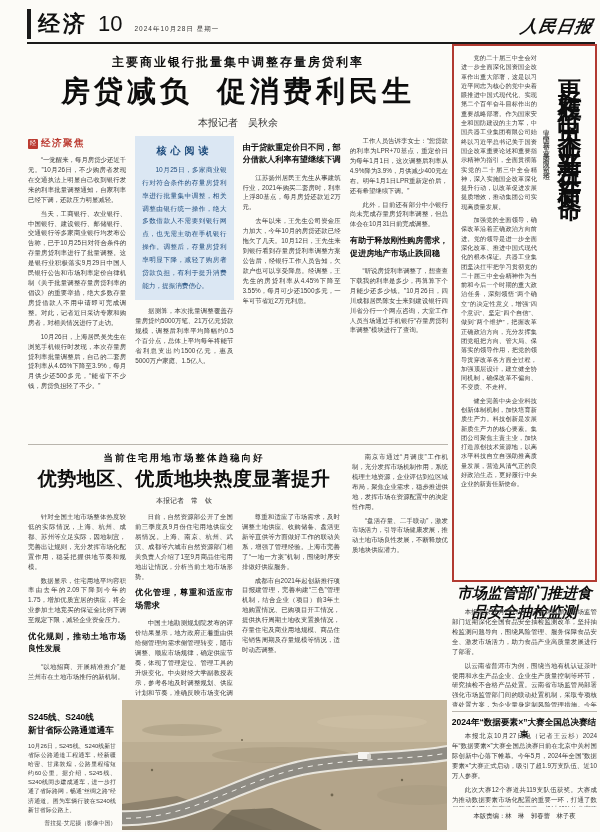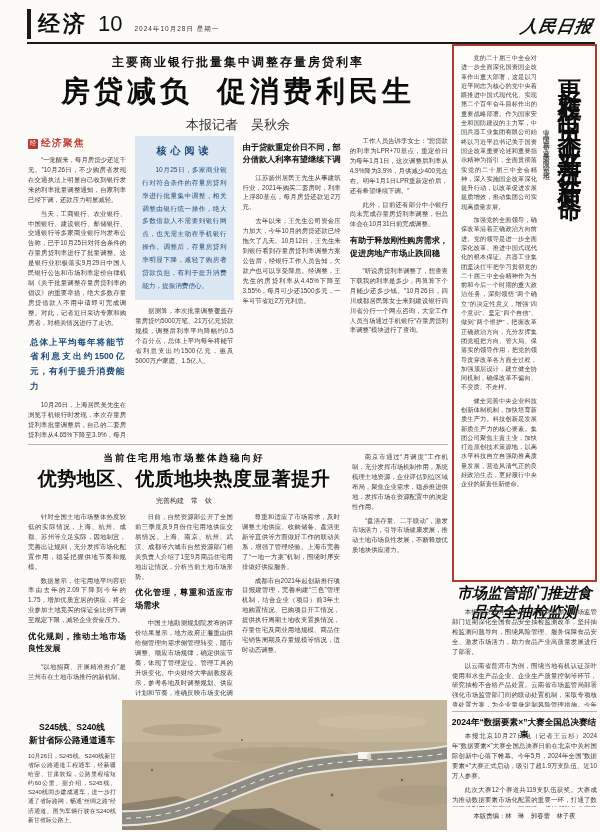--- a/index.html
+++ b/index.html
@@ -8,21 +8,21 @@
   
   .header{position:absolute;left:27px;top:8px;width:568px;height:34px;border-bottom:2.5px solid #1a1a1a;}
   .hdr-left{position:absolute;left:0;bottom:3px;display:flex;align-items:baseline;}
   .sec-name{font-size:22px;font-weight:900;letter-spacing:3px;border-left:4px solid #1a1a1a;padding-left:7px;color:#111;}
   .page-num{font-size:22px;font-weight:400;margin-left:10px;color:#111;}
   .date-line{font-size:6.5px;margin-left:12px;color:#333;letter-spacing:1px;}
   .masthead{position:absolute;right:2px;bottom:4px;font-family:"Liberation Serif",serif;font-style:italic;font-weight:bold;font-size:17px;transform:skewX(-10deg);color:#101010;letter-spacing:1px;}
   
   .kicker1{position:absolute;left:28px;top:54px;width:420px;text-align:center;font-size:12px;font-weight:bold;letter-spacing:2px;color:#111;}
   .headline1{position:absolute;left:28px;top:72px;width:420px;text-align:center;font-size:29px;font-weight:900;letter-spacing:4px;color:#0d0d0d;white-space:pre;}
-  .byline1{position:absolute;left:28px;top:116px;width:420px;text-align:center;font-size:13px;color:#333;font-family:"Liberation Serif",serif;}
+  .byline1{position:absolute;left:28px;top:116px;width:420px;text-align:center;font-size:10px;color:#333;font-family:"Liberation Serif",serif;}
   .cols1{position:absolute;left:28px;top:136px;width:420px;height:302px;display:flex;gap:9px;overflow:hidden;}
   .ncol{flex:1;overflow:hidden;}
   .bt{font-size:6.4px;line-height:1.55;text-align:justify;color:#3a3a3a;margin:0 0 4px 0;text-indent:2em;}
   .bt.noind{text-indent:0;}
   .badge{display:flex;align-items:center;gap:3px;margin:1px 0 5px 0;}
   .badge-icon{width:10px;height:10px;background:#bb3a30;color:#fff;font-size:6.5px;display:flex;align-items:center;justify-content:center;border-radius:1px;}
   .badge-label{color:#bb3a30;font-weight:700;font-size:9.5px;letter-spacing:1.5px;}
   .pull-quote{font-size:8.6px;line-height:1.7;font-weight:bold;color:#1d4b7c;text-align:justify;margin:7px 2px 7px 2px;}
   .core-box{background:#dbe7f3;padding:8px 7px;margin-bottom:6px;}
   .core-title{text-align:center;font-weight:900;font-size:10px;color:#1d4b7c;letter-spacing:4px;margin-bottom:6px;}
@@ -36,21 +36,21 @@
   .rb-head{writing-mode:vertical-rl;font-size:24px;font-weight:900;letter-spacing:9px;color:#0d0d0d;margin-left:3px;padding-top:8px;line-height:1.15;}
   
   .rule{position:absolute;background:#b9b5ad;height:1px;}
   .kicker2{position:absolute;left:28px;top:452px;width:312px;text-align:center;font-size:9.5px;font-weight:bold;letter-spacing:2px;color:#111;}
   .headline2{position:absolute;left:28px;top:466px;width:312px;text-align:center;font-size:19px;font-weight:900;letter-spacing:0.5px;color:#0d0d0d;}
   .byline2{position:absolute;left:28px;top:496px;width:312px;text-align:center;font-size:7px;color:#333;font-family:"Liberation Serif",serif;}
   .cols2{position:absolute;left:28px;top:512px;width:312px;height:184px;display:flex;gap:9px;overflow:hidden;}
   .col4{position:absolute;left:352px;top:452px;width:96px;height:244px;overflow:hidden;}
   
   .photo-cap{position:absolute;left:28px;top:701px;width:88px;height:126px;overflow:hidden;}
-  .photo-title{font-size:8.6px;font-weight:900;color:#0d0d0d;line-height:1.5;margin:20px 0 5px 0;text-align:center;}
+  .photo-title{font-size:8.6px;font-weight:900;color:#0d0d0d;line-height:1.5;margin:10px 0 5px 0;}
   .photo-cap .bt{font-size:5.9px;}
   .credit{font-size:5.8px;color:#444;text-align:right;margin-top:3px;}
   .photo{position:absolute;left:122px;top:700px;width:325px;height:130px;overflow:hidden;}
   
   .food-head{position:absolute;left:452px;top:584px;width:145px;text-align:center;font-size:15px;font-weight:900;color:#0d0d0d;letter-spacing:0;font-style:italic;}
   .food-body{position:absolute;left:452px;top:607px;width:145px;height:100px;overflow:hidden;}
   .data-head{position:absolute;left:450px;top:717px;width:148px;text-align:center;font-size:8.6px;font-weight:900;color:#0d0d0d;}
   .data-body{position:absolute;left:452px;top:731px;width:145px;height:76px;overflow:hidden;}
   .editors{position:absolute;left:452px;top:812px;width:145px;text-align:center;font-size:6.4px;color:#333;}
 </style>
@@ -73,21 +73,20 @@
   <div class="byline1">本报记者　吴秋余</div>
 
   <div class="cols1">
     <div class="ncol">
       <div class="badge">
         <span class="badge-icon">经</span>
         <span class="badge-label">经济聚焦</span>
       </div>
       <p class="bt">“一觉醒来，每月房贷少还近千元。”10月26日，不少购房者发现在交通执法上明显自己收到银行发来的利率批量调整通知，自家利率已经下调，还款压力明显减轻。</p>
       <p class="bt">当天，工商银行、农业银行、中国银行、建设银行、邮储银行、交通银行等多家商业银行均发布公告称，已于10月25日对符合条件的存量房贷利率进行了批量调整。这是银行业积极落实9月29日中国人民银行公告和市场利率定价自律机制《关于批量调整存量房贷利率的倡议》的重要举措，绝大多数存量房贷借款人不用申请即可完成调整。对此，记者近日采访专家和购房者，对相关情况进行了走访。</p>
-      <div class="pull-quote">总体上平均每年将能节省利息支出约1500亿元，有利于提升消费能力</div>
       <p class="bt">10月26日，上海居民吴先生在浏览手机银行时发现，本次存量房贷利率批量调整后，自己的二套房贷利率从4.65%下降至3.9%，每月月供少还500多元，“能省下不少钱，房贷负担轻了不少。”</p>
     </div>
     <div class="ncol">
       <div class="core-box">
         <div class="core-title">核心阅读</div>
         <p class="core-text">10月25日，多家商业银行对符合条件的存量房贷利率进行批量集中调整，相关调整由银行统一操作，绝大多数借款人不需要到银行网点，也无需主动在手机银行操作。调整后，存量房贷利率明显下降，减轻了购房者贷款负担，有利于提升消费能力，提振消费信心。</p>
       </div>
       <p class="bt">据测算，本次批量调整覆盖存量房贷约5000万笔、21万亿元贷款规模，调整后利率平均降幅约0.5个百分点，总体上平均每年将能节省利息支出约1500亿元，惠及5000万户家庭、1.5亿人。</p>
     </div>
     <div class="ncol">
@@ -111,21 +110,21 @@
     </div>
     <div class="rb-byline">中共中国兵器工业集团有限公司党组</div>
     <div class="rb-head">更好履行中央企业新责任新使命</div>
   </div>
 
   <div class="rule" style="left:28px;top:444px;width:420px;"></div>
   <div class="rule" style="left:452px;top:711px;width:145px;"></div>
 
   <div class="kicker2">当前住宅用地市场整体趋稳向好</div>
   <div class="headline2">优势地区、优质地块热度显著提升</div>
-  <div class="byline2">完善构建　常　钦</div>
+  <div class="byline2">本报记者　常　钦</div>
 
   <div class="cols2">
     <div class="ncol">
       <p class="bt">针对全国土地市场整体热度较低的实际情况，上海、杭州、成都、苏州等立足实际，因地制宜，完善出让规则，充分发挥市场化配置作用，稳妥把握供地节奏和规模。</p>
       <p class="bt">数据显示，住宅用地平均容积率由去年的2.09下降到今年的1.75，增加优质宜居的供应，将企业参加土地竞买的保证金比例下调至规定下限，减轻企业资金压力。</p>
       <div class="subhead">优化规则，推动土地市场良性发展</div>
       <p class="bt">“以地招商、开展精准推介”是兰州市在土地市场推行的新机制。</p>
     </div>
     <div class="ncol">
       <p class="bt">日前，自然资源部公开了全国前三季度及9月份住宅用地供应交易情况。上海、南京、杭州、武汉、成都等六城市自然资源部门相关负责人介绍了1至9月商品住宅用地出让情况，分析当前土地市场形势。</p>

